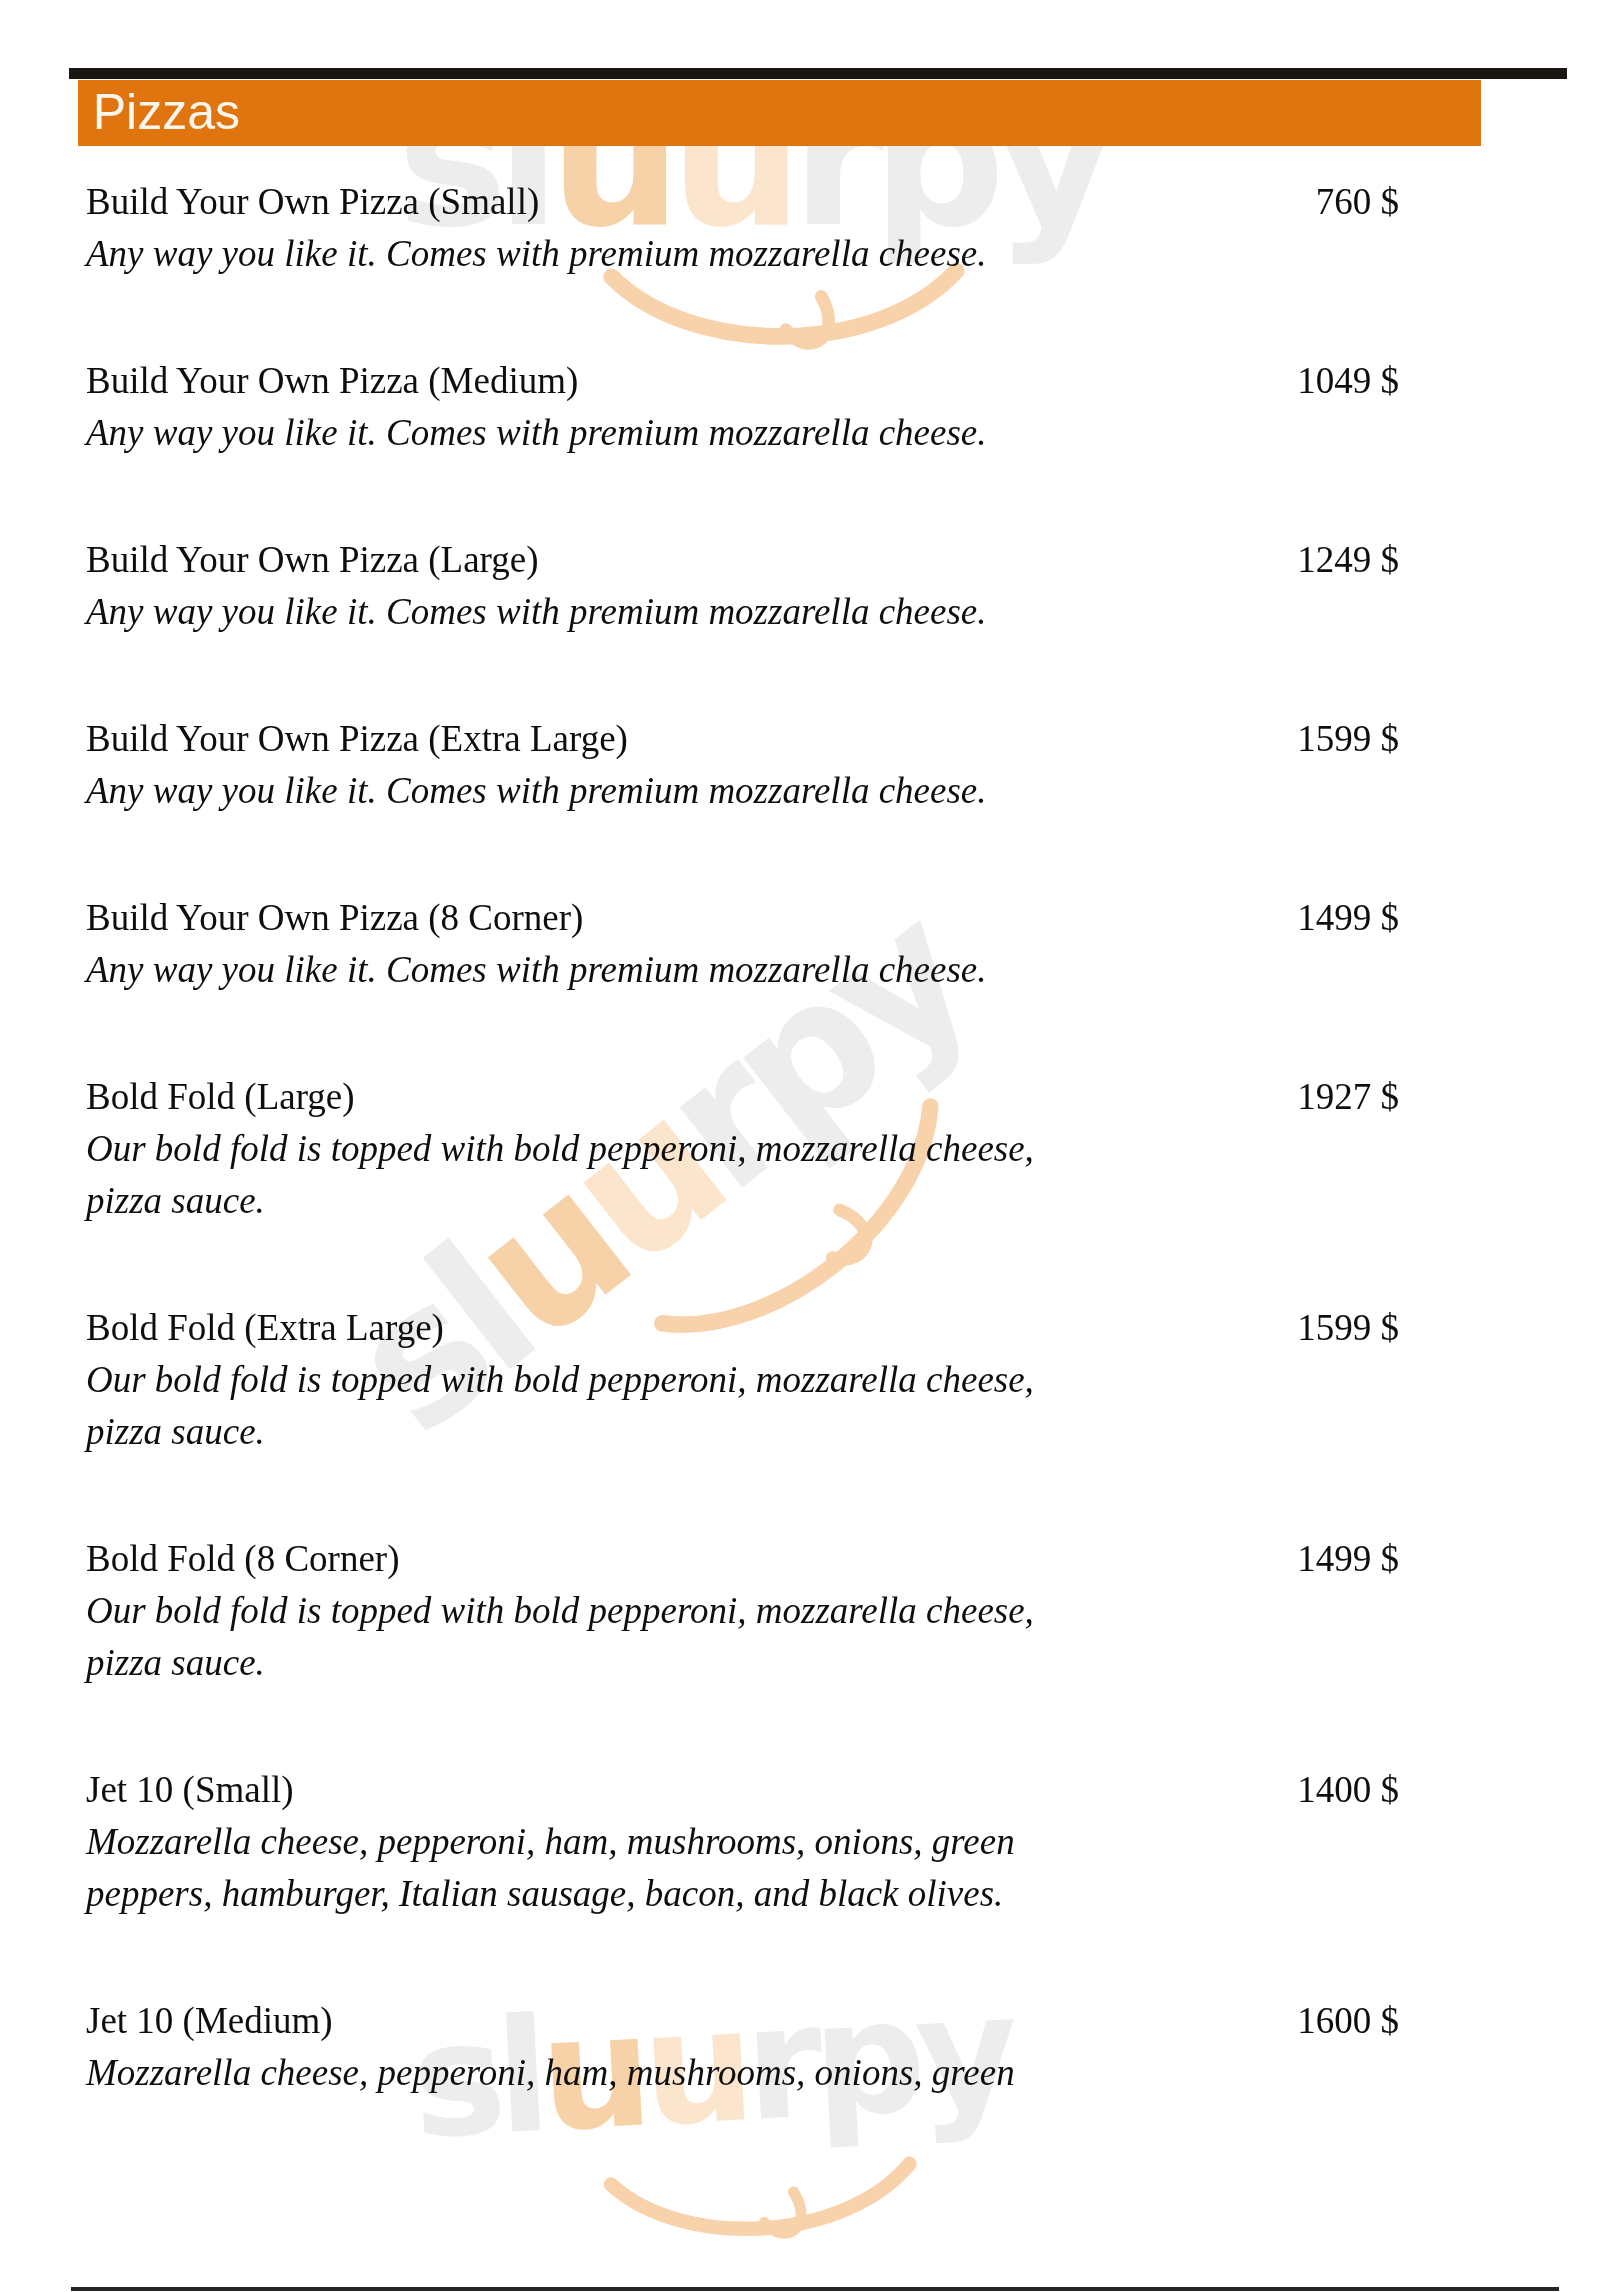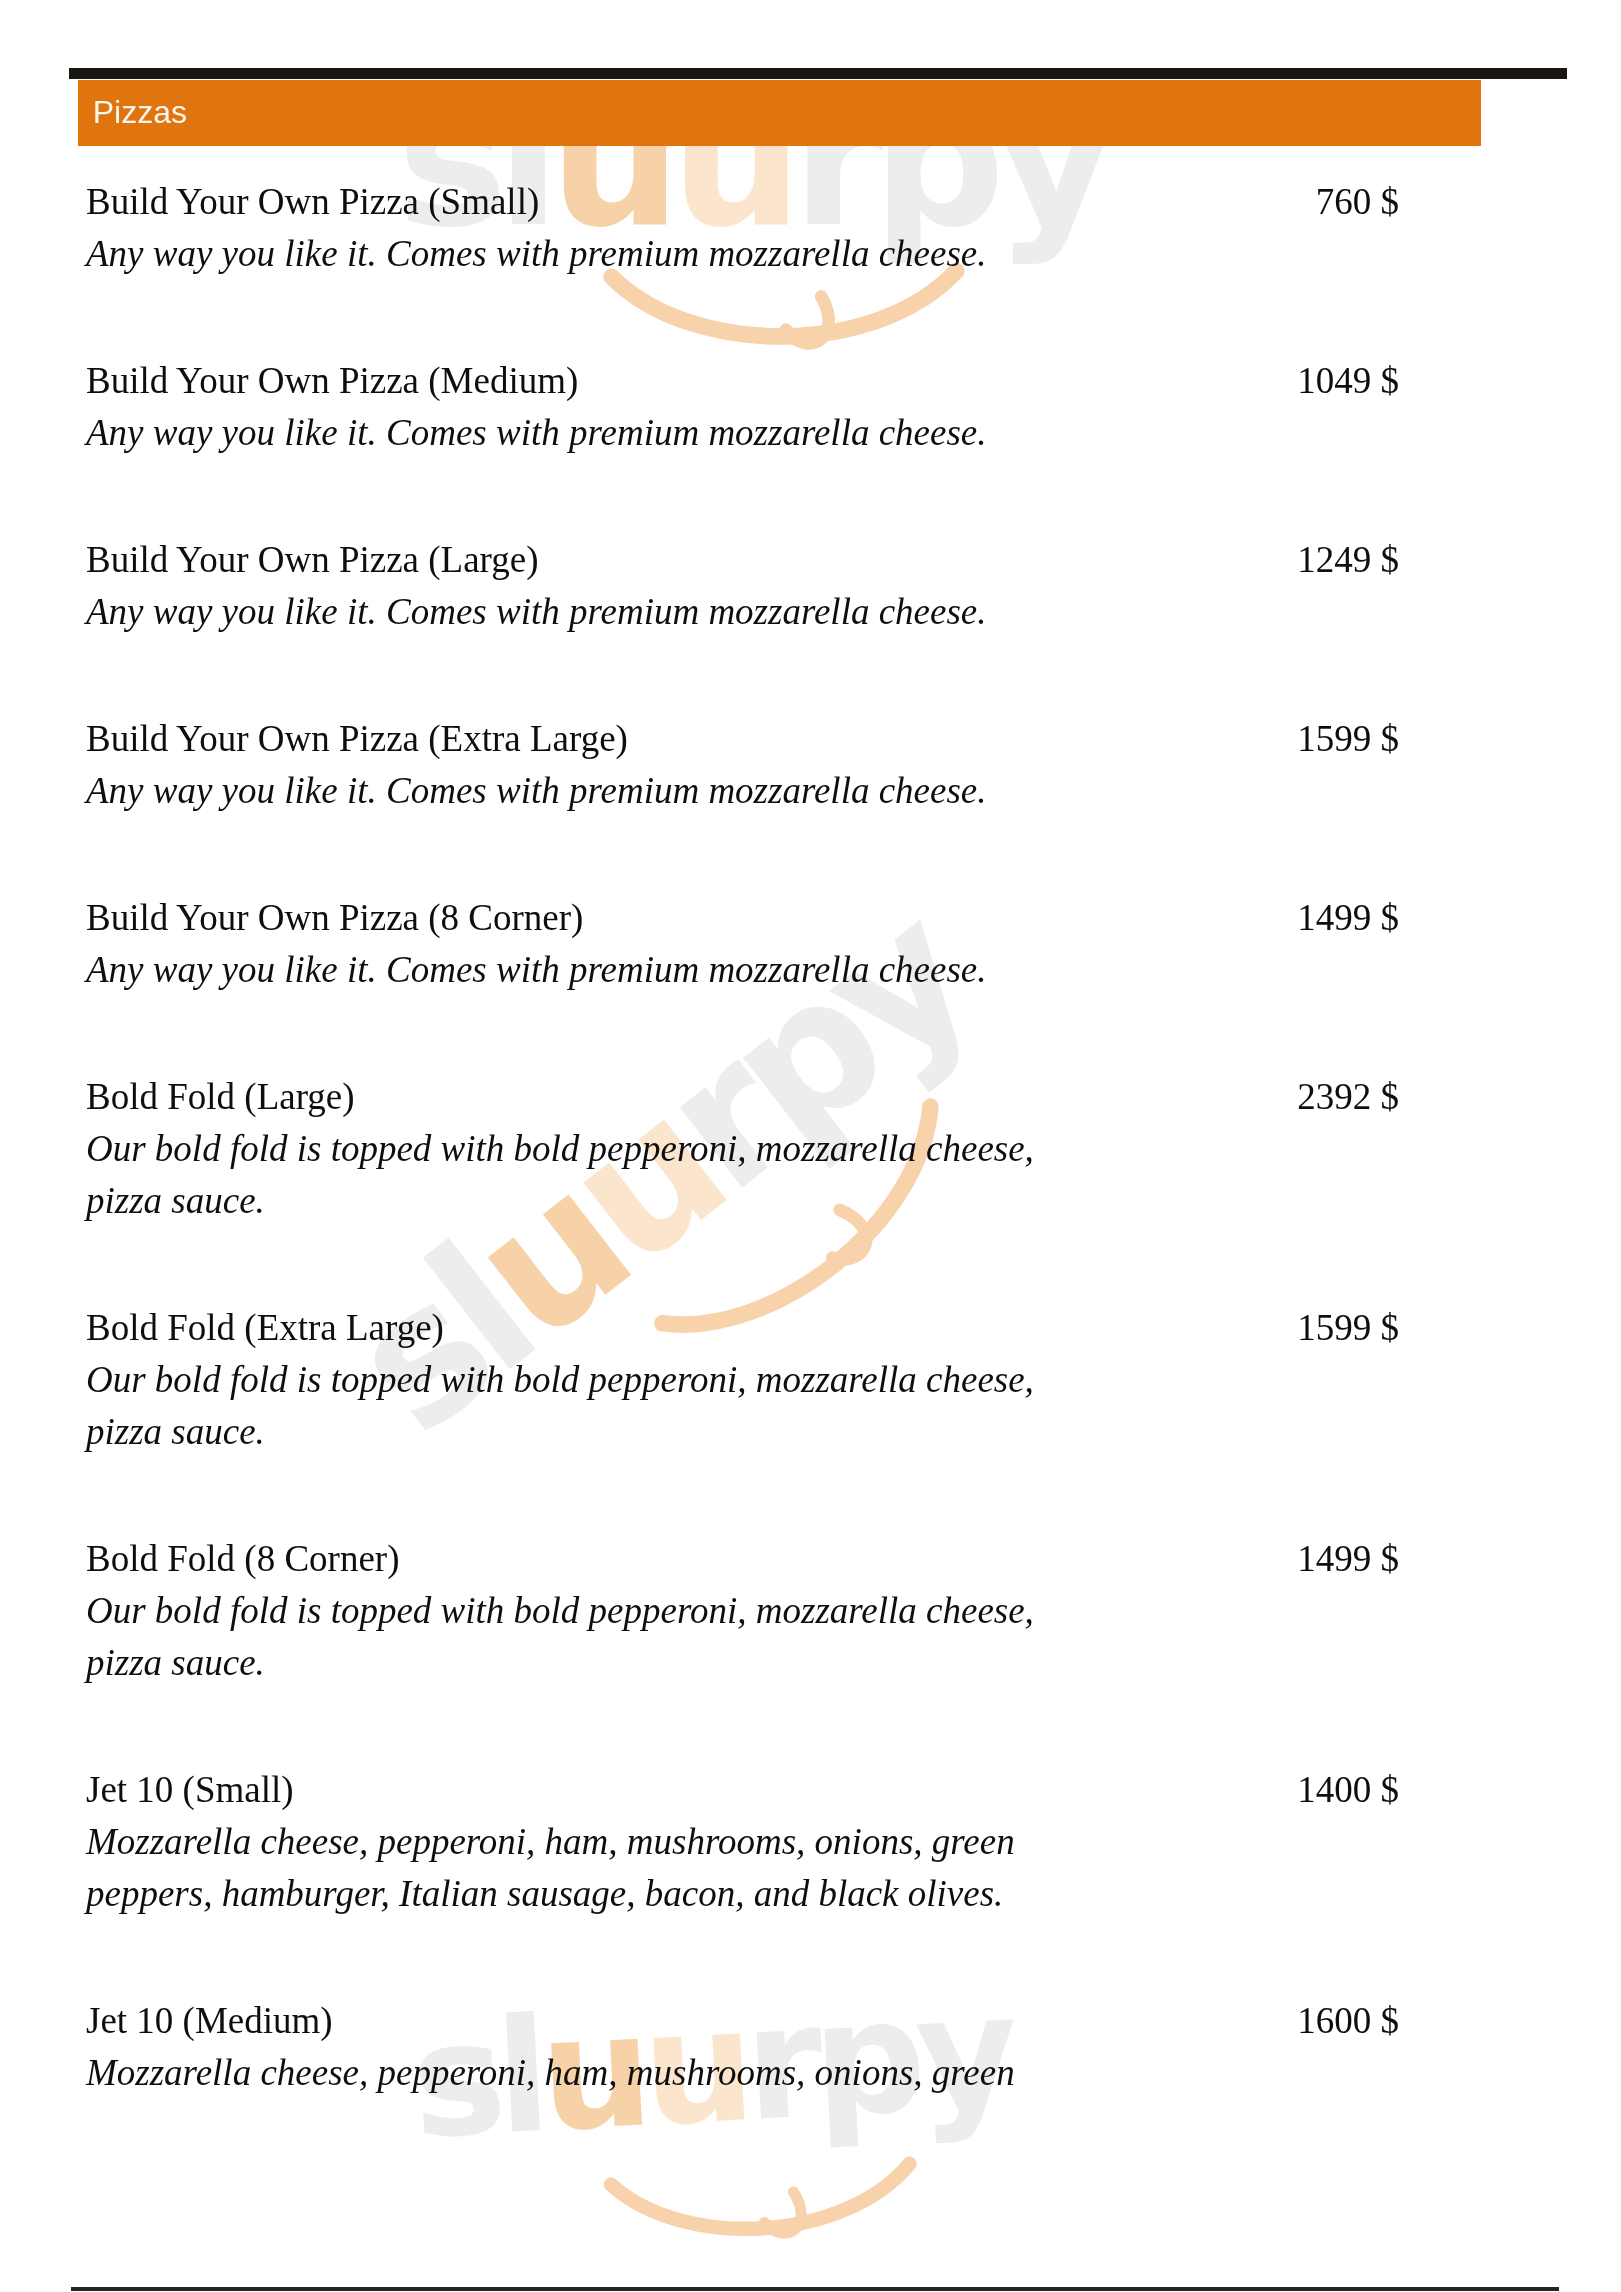--- a/index.html
+++ b/index.html
@@ -46,21 +46,21 @@
     background: #1a1611;
   }
   .section-header {
     position: absolute; z-index: 1;
     left: 78px; top: 80px; width: 1403px; height: 66px;
     box-sizing: border-box;
     padding-left: 14.7px;
     background: #e0750f;
     color: #fbf7ee;
     font-family: "Liberation Sans", sans-serif;
-    font-size: 32px;
+    font-size: 50px;
     line-height: 65px;
   }
   .bottom-rule {
     position: absolute; z-index: 1;
     left: 71px; top: 2287px; width: 1488px; height: 3.9px;
     background: #242424;
   }
 
   
   .items {
@@ -153,21 +153,21 @@
       <span class="item-price">1499 $</span>
     </div>
     <div class="item-desc">
         <div class="desc-line">Any way you like it. Comes with premium mozzarella cheese.</div>
       </div>
   </div>
 
   <div class="item">
     <div class="item-row">
       <span class="item-name">Bold Fold (Large)</span>
-      <span class="item-price">2392 $</span>
+      <span class="item-price">1927 $</span>
     </div>
     <div class="item-desc">
         <div class="desc-line">Our bold fold is topped with bold pepperoni, mozzarella cheese,</div>
         <div class="desc-line">pizza sauce.</div>
       </div>
   </div>
 
   <div class="item">
     <div class="item-row">
       <span class="item-name">Bold Fold (Extra Large)</span>

